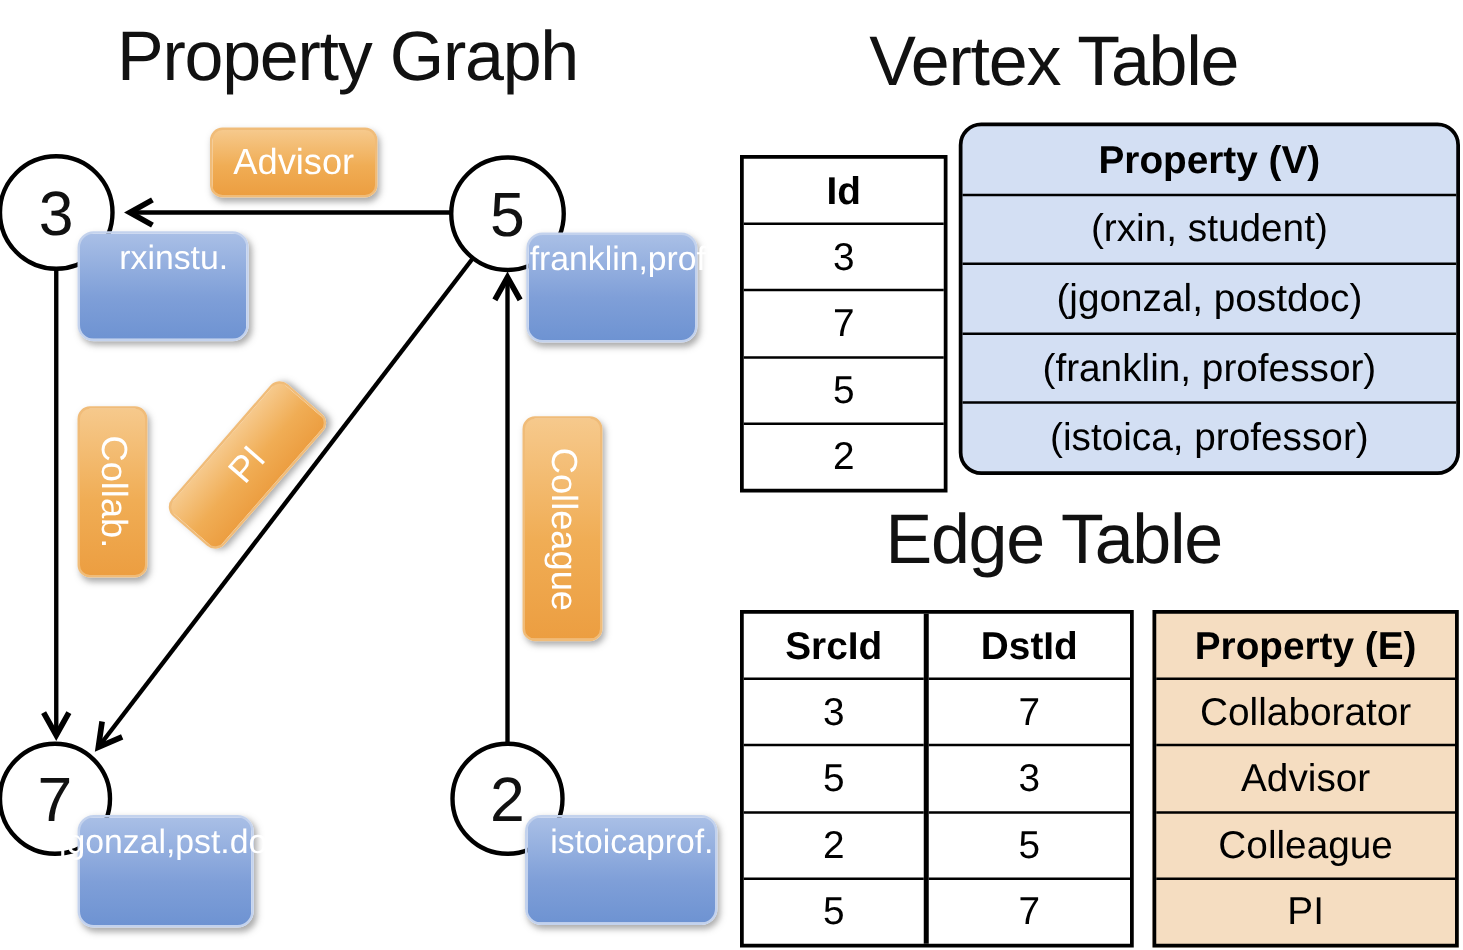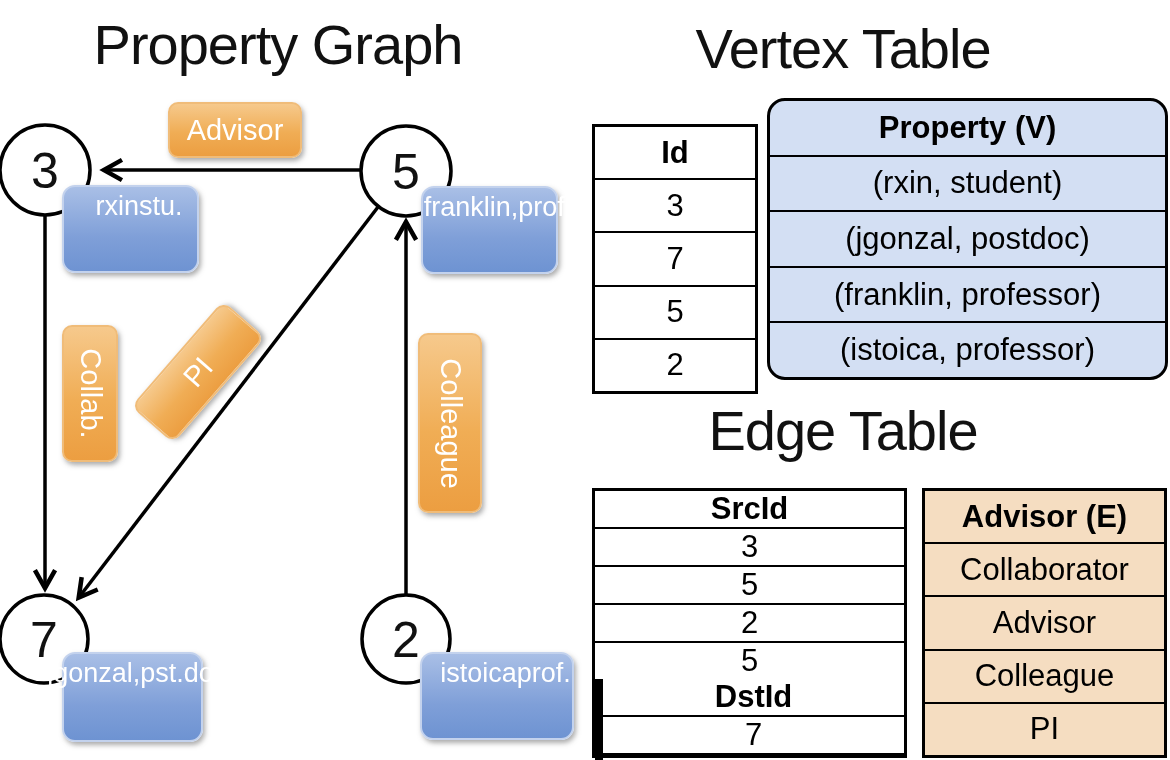--- a/index.html
+++ b/index.html
@@ -42,27 +42,27 @@
   .subtable{
     position:absolute;border:3px solid #000;box-sizing:border-box;background:#fff;
     display:flex;flex-direction:column;
   }
   .trow{
     flex:1;display:flex;align-items:center;justify-content:center;
     border-top:2px solid #000;font-size:31px;white-space:nowrap;
   }
   .trow:first-child{border-top:none;}
   .trow.hdr{font-weight:bold;}
-  .split{flex-direction:column;padding:0;}
+  .split{flex-direction:row;padding:0;}
   .subtable .colwrap{display:flex;flex-direction:column;flex:1;}
   .cell2{flex:1;display:flex;align-items:center;justify-content:center;
          border-top:2px solid #000;font-size:31px;}
   .cell2:first-child{border-top:none;}
   .cell2.hdr{font-weight:bold;}
-  .colwrap.right{border-left:8px solid #000000;justify-content:center;}
+  .colwrap.right{border-left:4px solid #000000;justify-content:center;}
   .bluecol{background:#d3dff3;}
   .tancol{background:#f5ddc1;}
 </style>
 </head>
 <body>
 
 <div id="slide">
 
   <div class="title" id="graph-title">Property Graph</div>
   <div class="title" id="vertex-table-title">Vertex Table</div>
@@ -146,20 +146,20 @@
     <div class="colwrap right" style="flex:1.12;">
       <div class="cell2 hdr">DstId</div>
       <div class="cell2">7</div>
       <div class="cell2">3</div>
       <div class="cell2">5</div>
       <div class="cell2">7</div>
     </div>
   </div>
 
   <div class="subtable tancol" style="left:922px;top:488px;width:245px;height:270px;">
-    <div class="trow hdr">Advisor (E)</div>
+    <div class="trow hdr">Property (E)</div>
     <div class="trow">Collaborator</div>
     <div class="trow">Advisor</div>
     <div class="trow">Colleague</div>
     <div class="trow">PI</div>
   </div>
 
 </div>
 
 </body></html>

